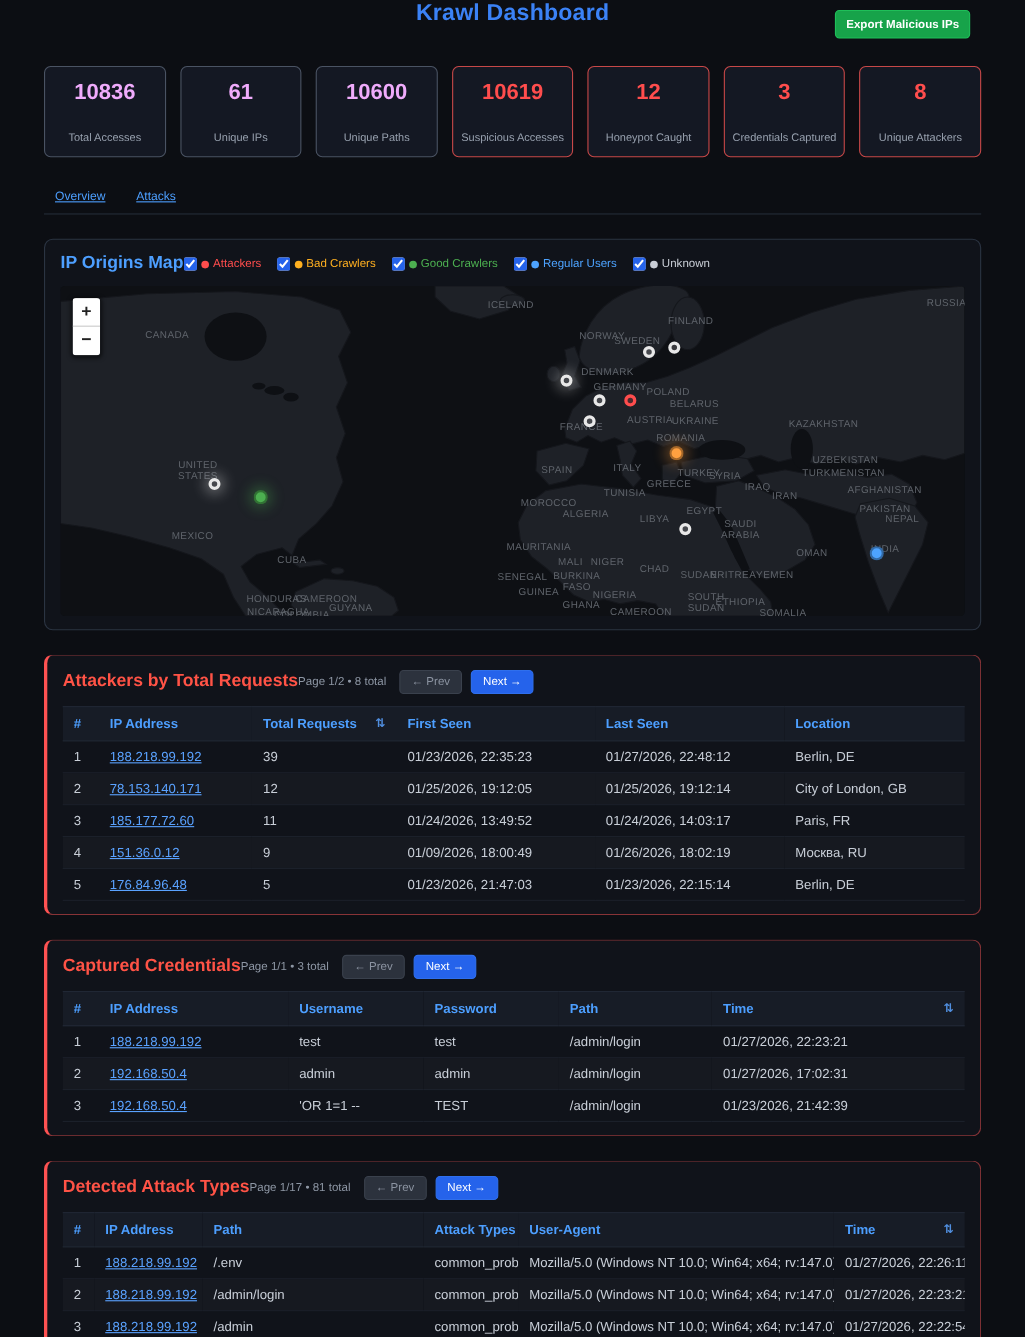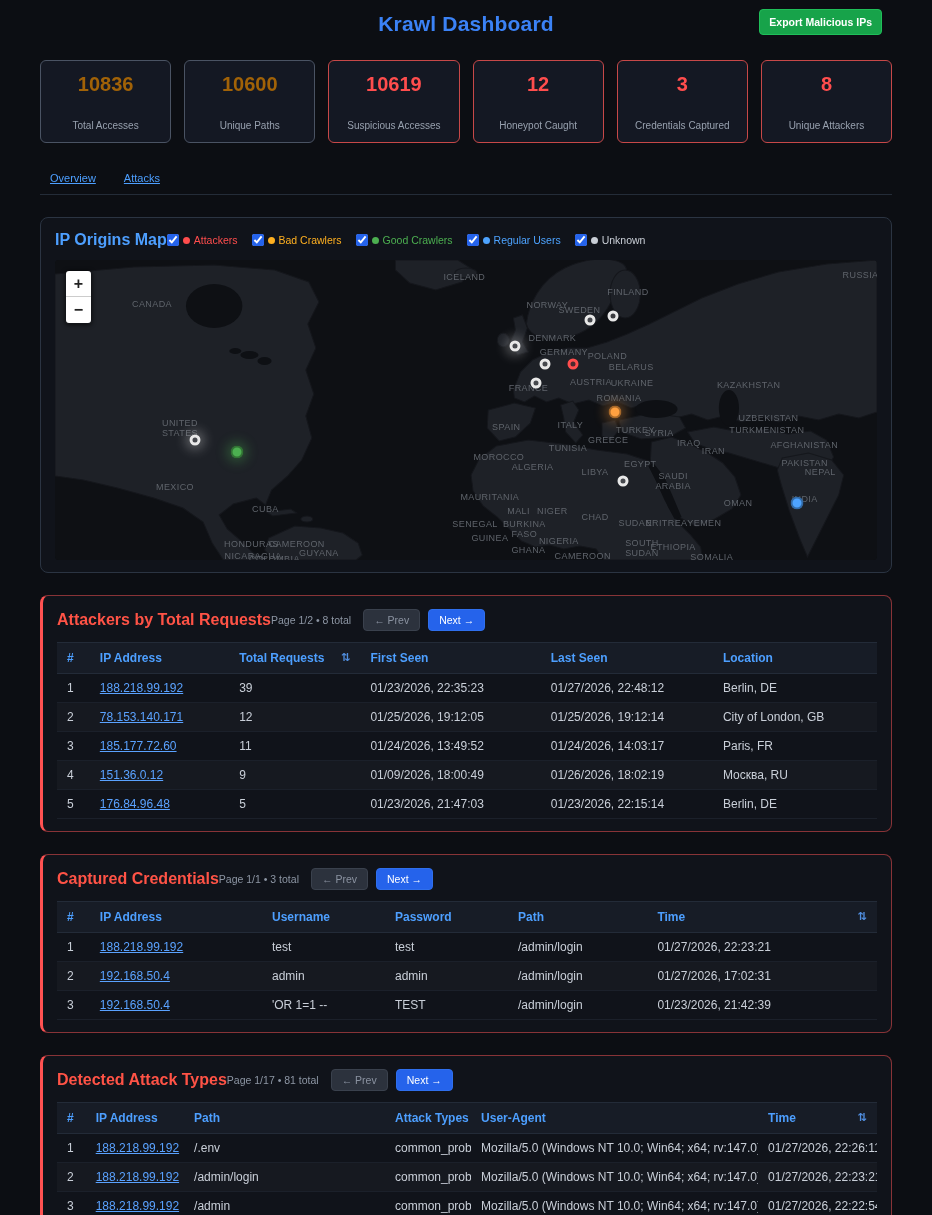--- a/index.html
+++ b/index.html
@@ -5,39 +5,39 @@
   * { box-sizing: border-box; margin: 0; padding: 0; }
   html, body { background: #0c0e13; }
   body {
     width: 932px; min-height: 1215px; margin: 0 auto;
     font-family: "Liberation Sans", "DejaVu Sans", sans-serif;
     color: #d7dce3; font-size: 12px;
   }
   .page { width: 932px; position: relative; padding-bottom: 14px; }
 
   
-  .topbar { position: relative; height: 48px; display: flex; align-items: center; justify-content: center; }
+  .topbar { position: relative; height: 48px; display: flex; justify-content: center; }
   .topbar h1 { color: #3b82f6; font-size: 21px; font-weight: bold; letter-spacing: .2px; }
   .export-btn {
     position: absolute; right: 50px; top: 9px;
     background: #17a34a; color: #ffffff; border: 1px solid #1fbf59;
     font-size: 10.5px; font-weight: bold; padding: 6px 9px; border-radius: 4px; cursor: pointer;
     font-family: inherit;
   }
 
   .content { margin: 0 40px; }
 
   
   .stats-row { display: flex; gap: 13px; margin-top: 12px; }
   .stat-card {
     flex: 1; background: #141823; border: 1px solid #4a5363; border-radius: 6px;
     text-align: center; padding: 12px 4px 11px;
   }
   .stat-card.alert { border-color: #c74848; }
-  .stat-value { font-size: 20px; font-weight: bold; color: #a16207; }
+  .stat-value { font-size: 20px; font-weight: bold; color: #f0abfc; }
   .stat-card.alert .stat-value { color: #ff4d4d; }
   .stat-label { font-size: 10px; color: #97a0ae; margin-top: 24px; }
 
   
   .tabs { margin-top: 28px; border-bottom: 1px solid #242c38; padding: 0 0 9px 10px; }
   .tab { color: #4d9fff; font-size: 11px; text-decoration: underline; margin-right: 28px; cursor: pointer; }
 
   
   .panel {
     margin-top: 22px; background: #10131a; border: 1px solid #2b3442;
@@ -112,20 +112,24 @@
     <h1>Krawl Dashboard</h1>
     <button class="export-btn">Export Malicious IPs</button>
   </header>
 
   <div class="content">
 
     <div class="stats-row">
         <div class="stat-card info">
           <div class="stat-value">10836</div>
           <div class="stat-label">Total Accesses</div>
+        </div>
+        <div class="stat-card info">
+          <div class="stat-value">61</div>
+          <div class="stat-label">Unique IPs</div>
         </div>
         <div class="stat-card info">
           <div class="stat-value">10600</div>
           <div class="stat-label">Unique Paths</div>
         </div>
         <div class="stat-card alert">
           <div class="stat-value">10619</div>
           <div class="stat-label">Suspicious Accesses</div>
         </div>
         <div class="stat-card alert">

